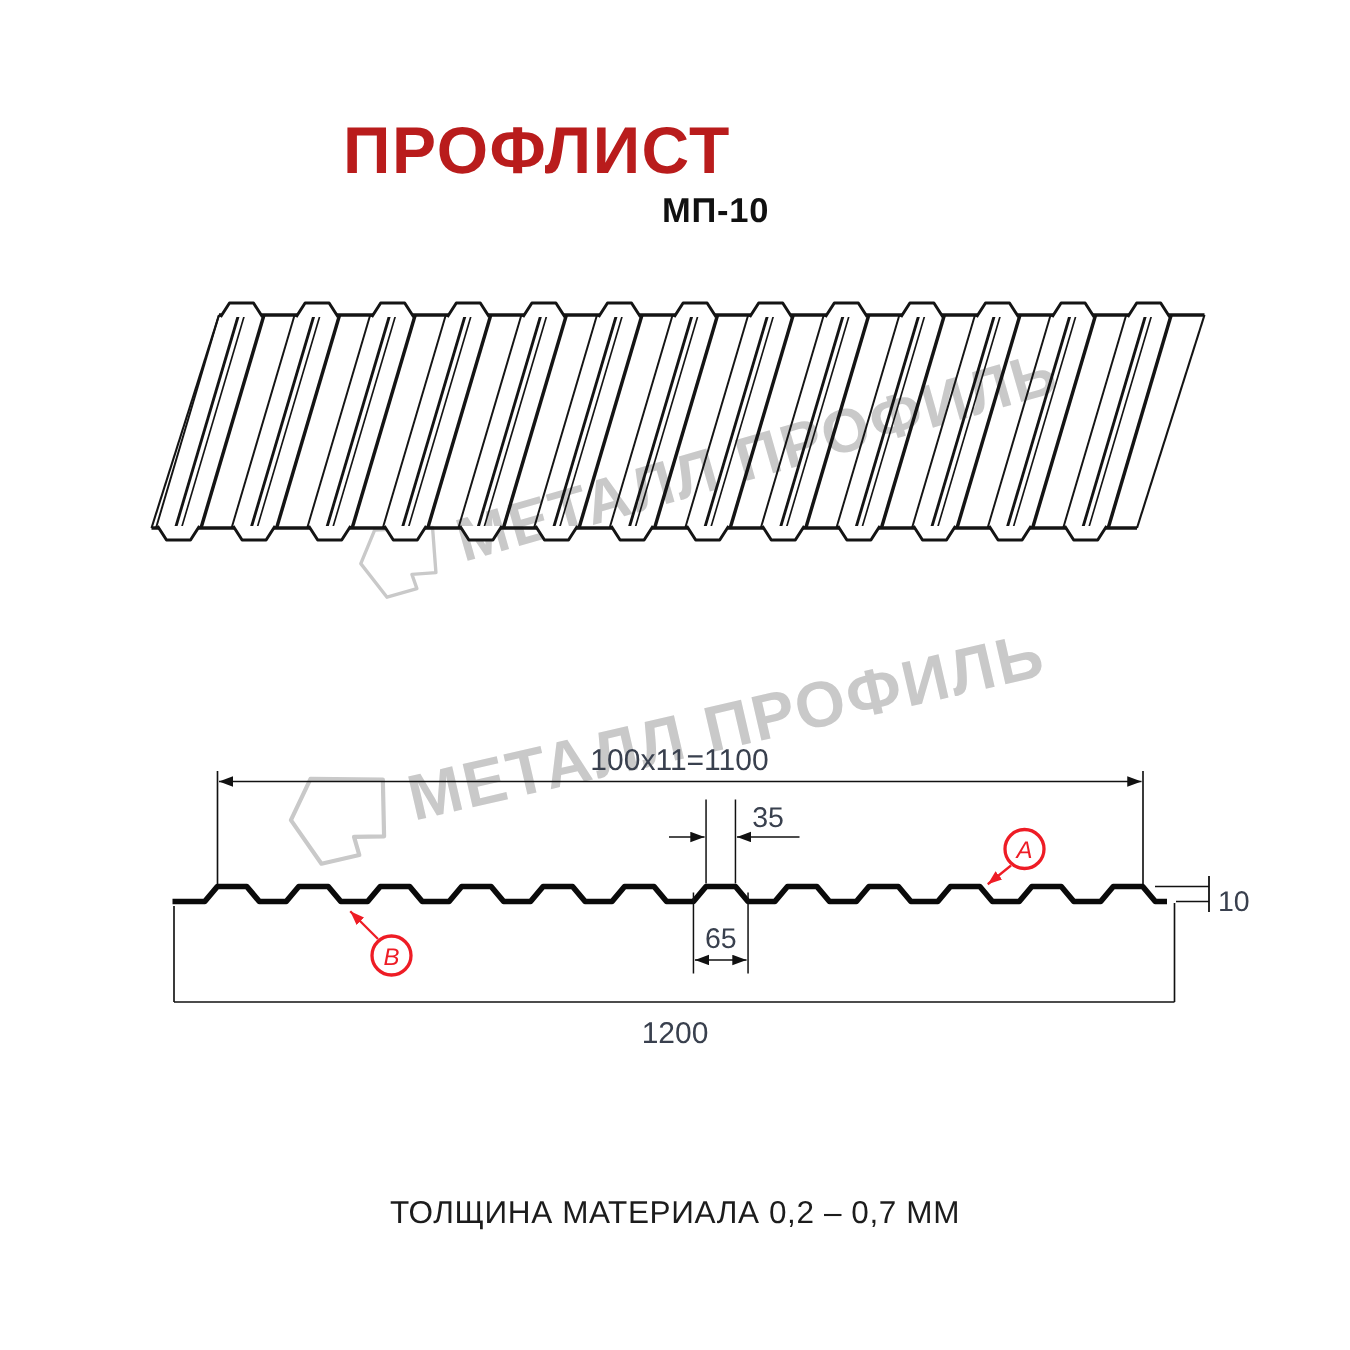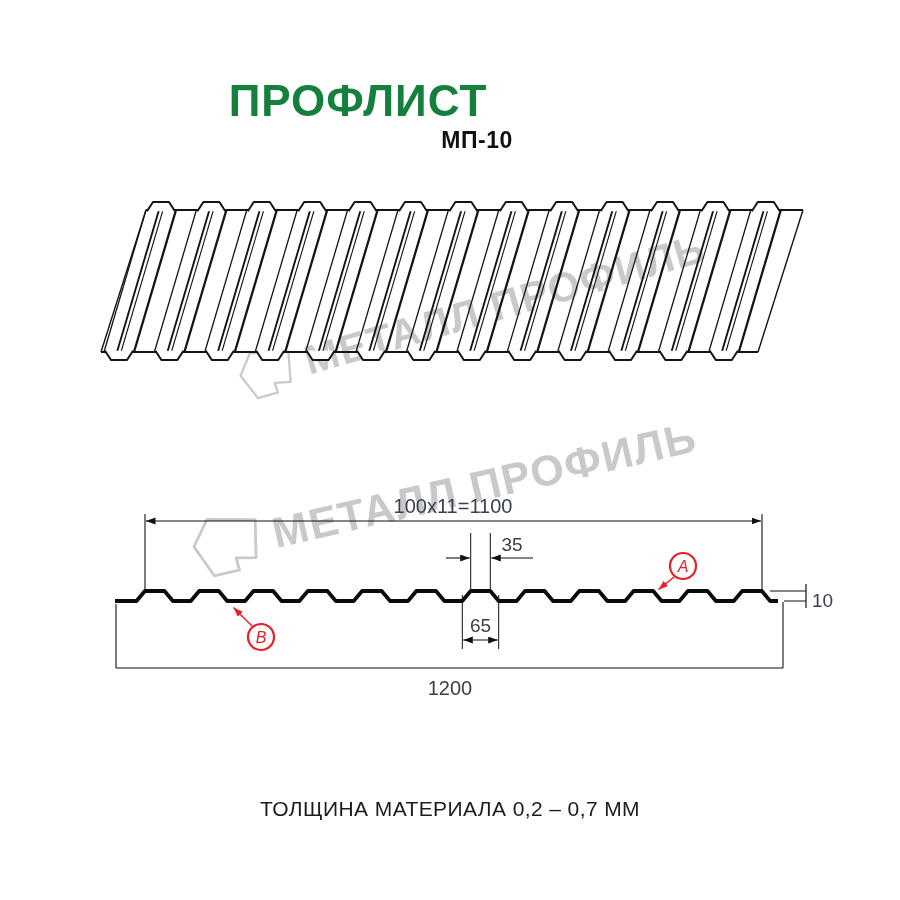--- a/index.html
+++ b/index.html
@@ -1,19 +1,19 @@
 <!DOCTYPE html>
 <html><head>
 <meta charset="utf-8">
 <style>
   html,body{margin:0;padding:0;}
   body{width:900px;height:900px;background:#ffffff;position:relative;overflow:hidden;
        font-family:"Liberation Sans",sans-serif;}
   .title{position:absolute;top:76px;left:0;width:716px;text-align:center;
-         font-size:44px;font-weight:800;color:#15803d;letter-spacing:1px;}
+         font-size:44px;font-weight:800;color:#b91c1c;letter-spacing:1px;}
   .subtitle{position:absolute;top:127px;left:0;width:900px;text-align:center;
          font-size:23px;font-weight:600;color:#111;letter-spacing:.5px;padding-left:27px;}
   .footer-note{position:absolute;top:797px;left:0;width:900px;text-align:center;
          font-size:21px;font-weight:500;color:#1c1c1c;letter-spacing:.4px;}
   .wm{position:absolute;display:flex;align-items:center;gap:12px;z-index:1;
       transform-origin:left center;pointer-events:none;}
   .wm-text{white-space:nowrap;font-weight:700;color:#c9c9c9;letter-spacing:1.5px;}
   #wm1{left:240px;top:352px;height:56px;transform:rotate(-16deg);}
   #wm1 .wm-text{font-size:41px;}
   #wm2{left:193px;top:520px;height:64px;transform:rotate(-13deg);}

